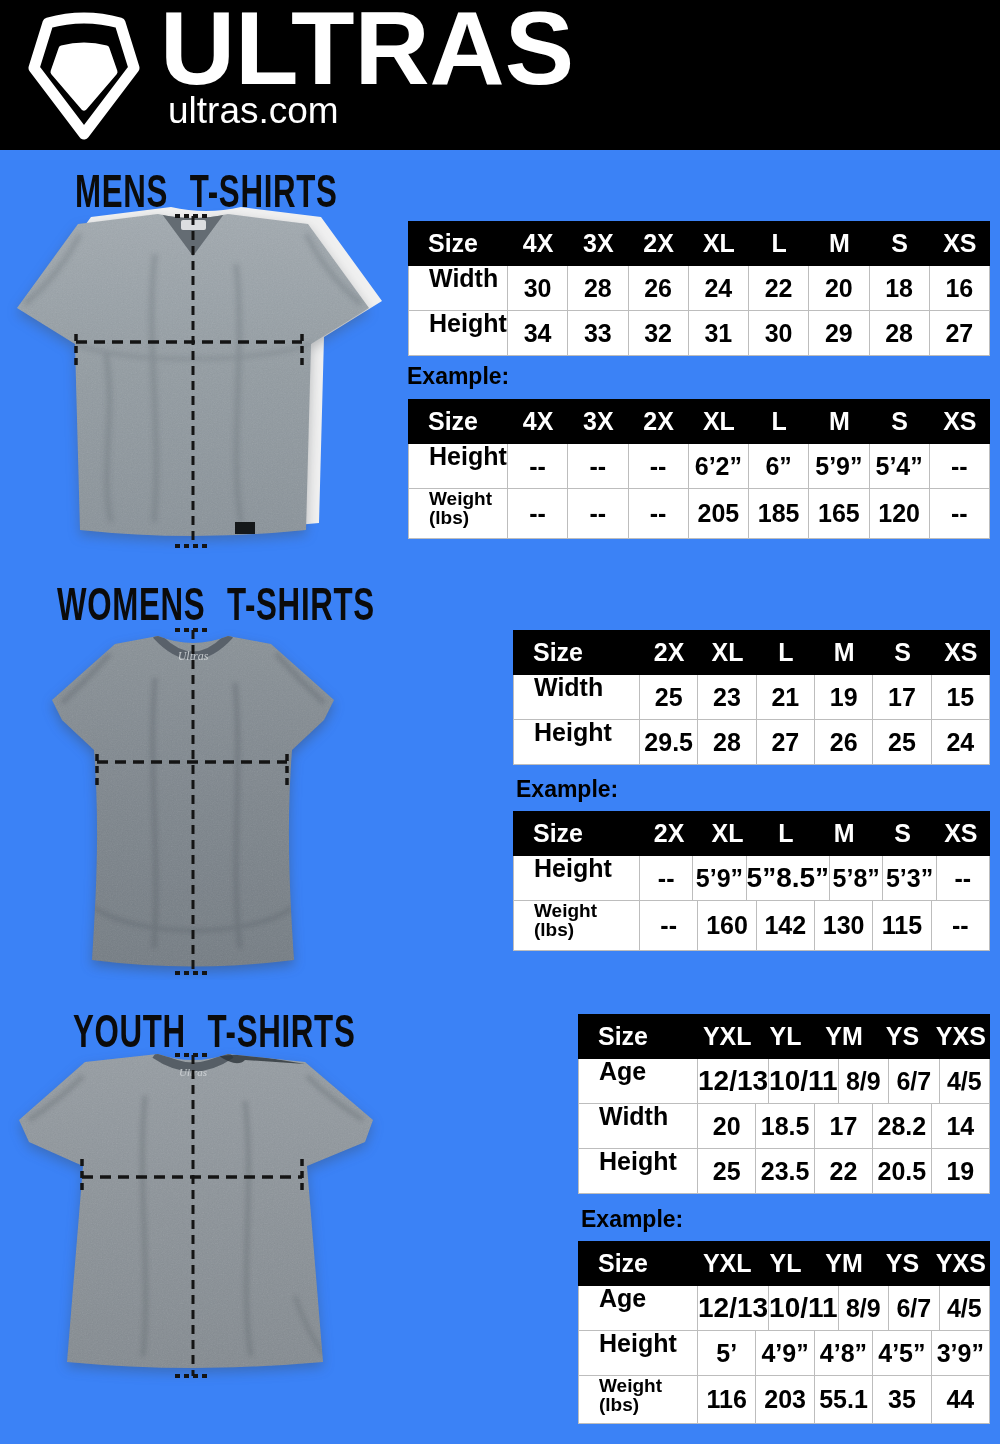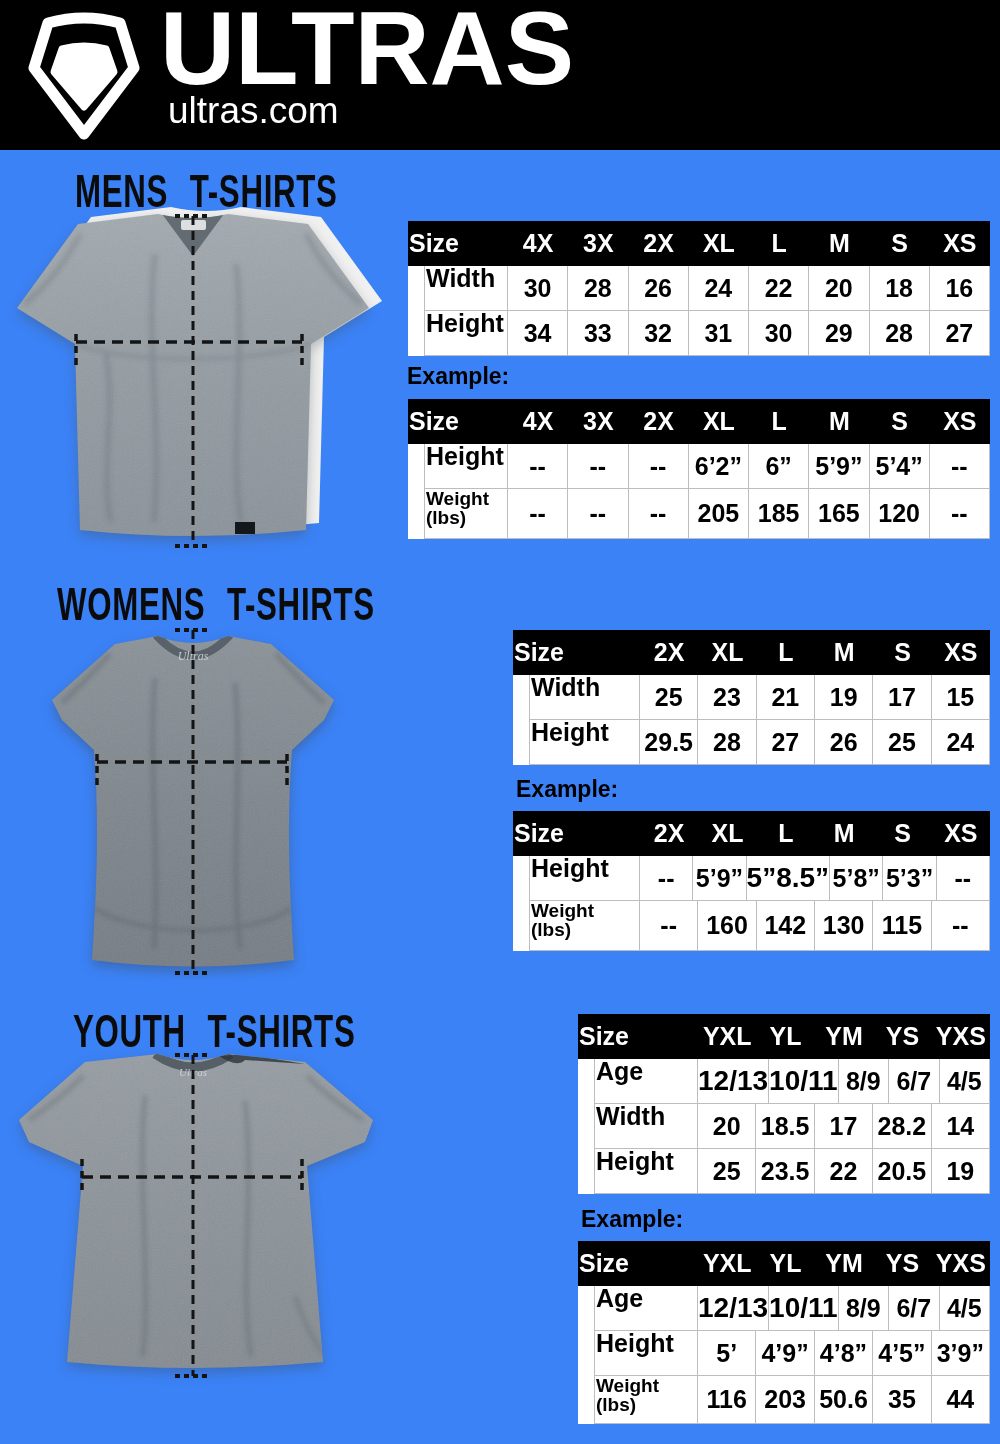--- a/index.html
+++ b/index.html
@@ -31,24 +31,24 @@
   .tbl{position:absolute;background:#fff;}
   .tbl .tr{display:grid;height:45px;}
   .sec-mens .tr{grid-template-columns:100px repeat(8,1fr);}
   .sec-womens .tr{grid-template-columns:127px repeat(6,1fr);}
   .sec-youth .tr{grid-template-columns:120px repeat(5,1fr);}
   .ex .tr:last-child{height:50px;}
   .sec-youth.ex .tr:last-child{height:48px;}
   .tr.thead{background:#000;color:#fff;}
   .th,.td{display:flex;align-items:center;justify-content:center;
           font-weight:bold;font-size:25px;color:inherit;}
-  .th.label,.td.label{justify-content:flex-start;padding-left:1px;}
+  .th.label,.td.label{justify-content:flex-start;padding-left:20px;}
   .td{color:#000;border-right:1px solid #bdbdbd;border-bottom:1px solid #bdbdbd;}
   .td:first-child{border-left:1px solid #bdbdbd;}
-  .td.label{flex-direction:column;align-items:flex-start;line-height:1.0;margin-left:16px;}
+  .td.label{flex-direction:column;align-items:flex-start;line-height:1.0;}
   .td.sm{font-size:28px;}
   .lab-sm{font-size:19px;}
 
   .pos-mens-size{left:408px;top:221px;width:582px;}
   .pos-mens-ex{left:408px;top:399px;width:582px;}
   .pos-womens-size{left:513px;top:630px;width:477px;}
   .pos-womens-ex{left:513px;top:811px;width:477px;}
   .pos-youth-size{left:578px;top:1014px;width:412px;}
   .pos-youth-ex{left:578px;top:1241px;width:412px;}
 
@@ -431,19 +431,19 @@
         <div class="td val">4’5”</div>
         <div class="td val">3’9”</div>
       </div>
       <div class="tr">
         <div class="td label">
           <span class="lab-sm">Weight</span>
           <span class="lab-sm">(lbs)</span>
         </div>
         <div class="td val">116</div>
         <div class="td val">203</div>
-        <div class="td val">50.6</div>
+        <div class="td val">55.1</div>
         <div class="td val">35</div>
         <div class="td val">44</div>
       </div>
     </div>
 
 </div>
 
 </body></html>

